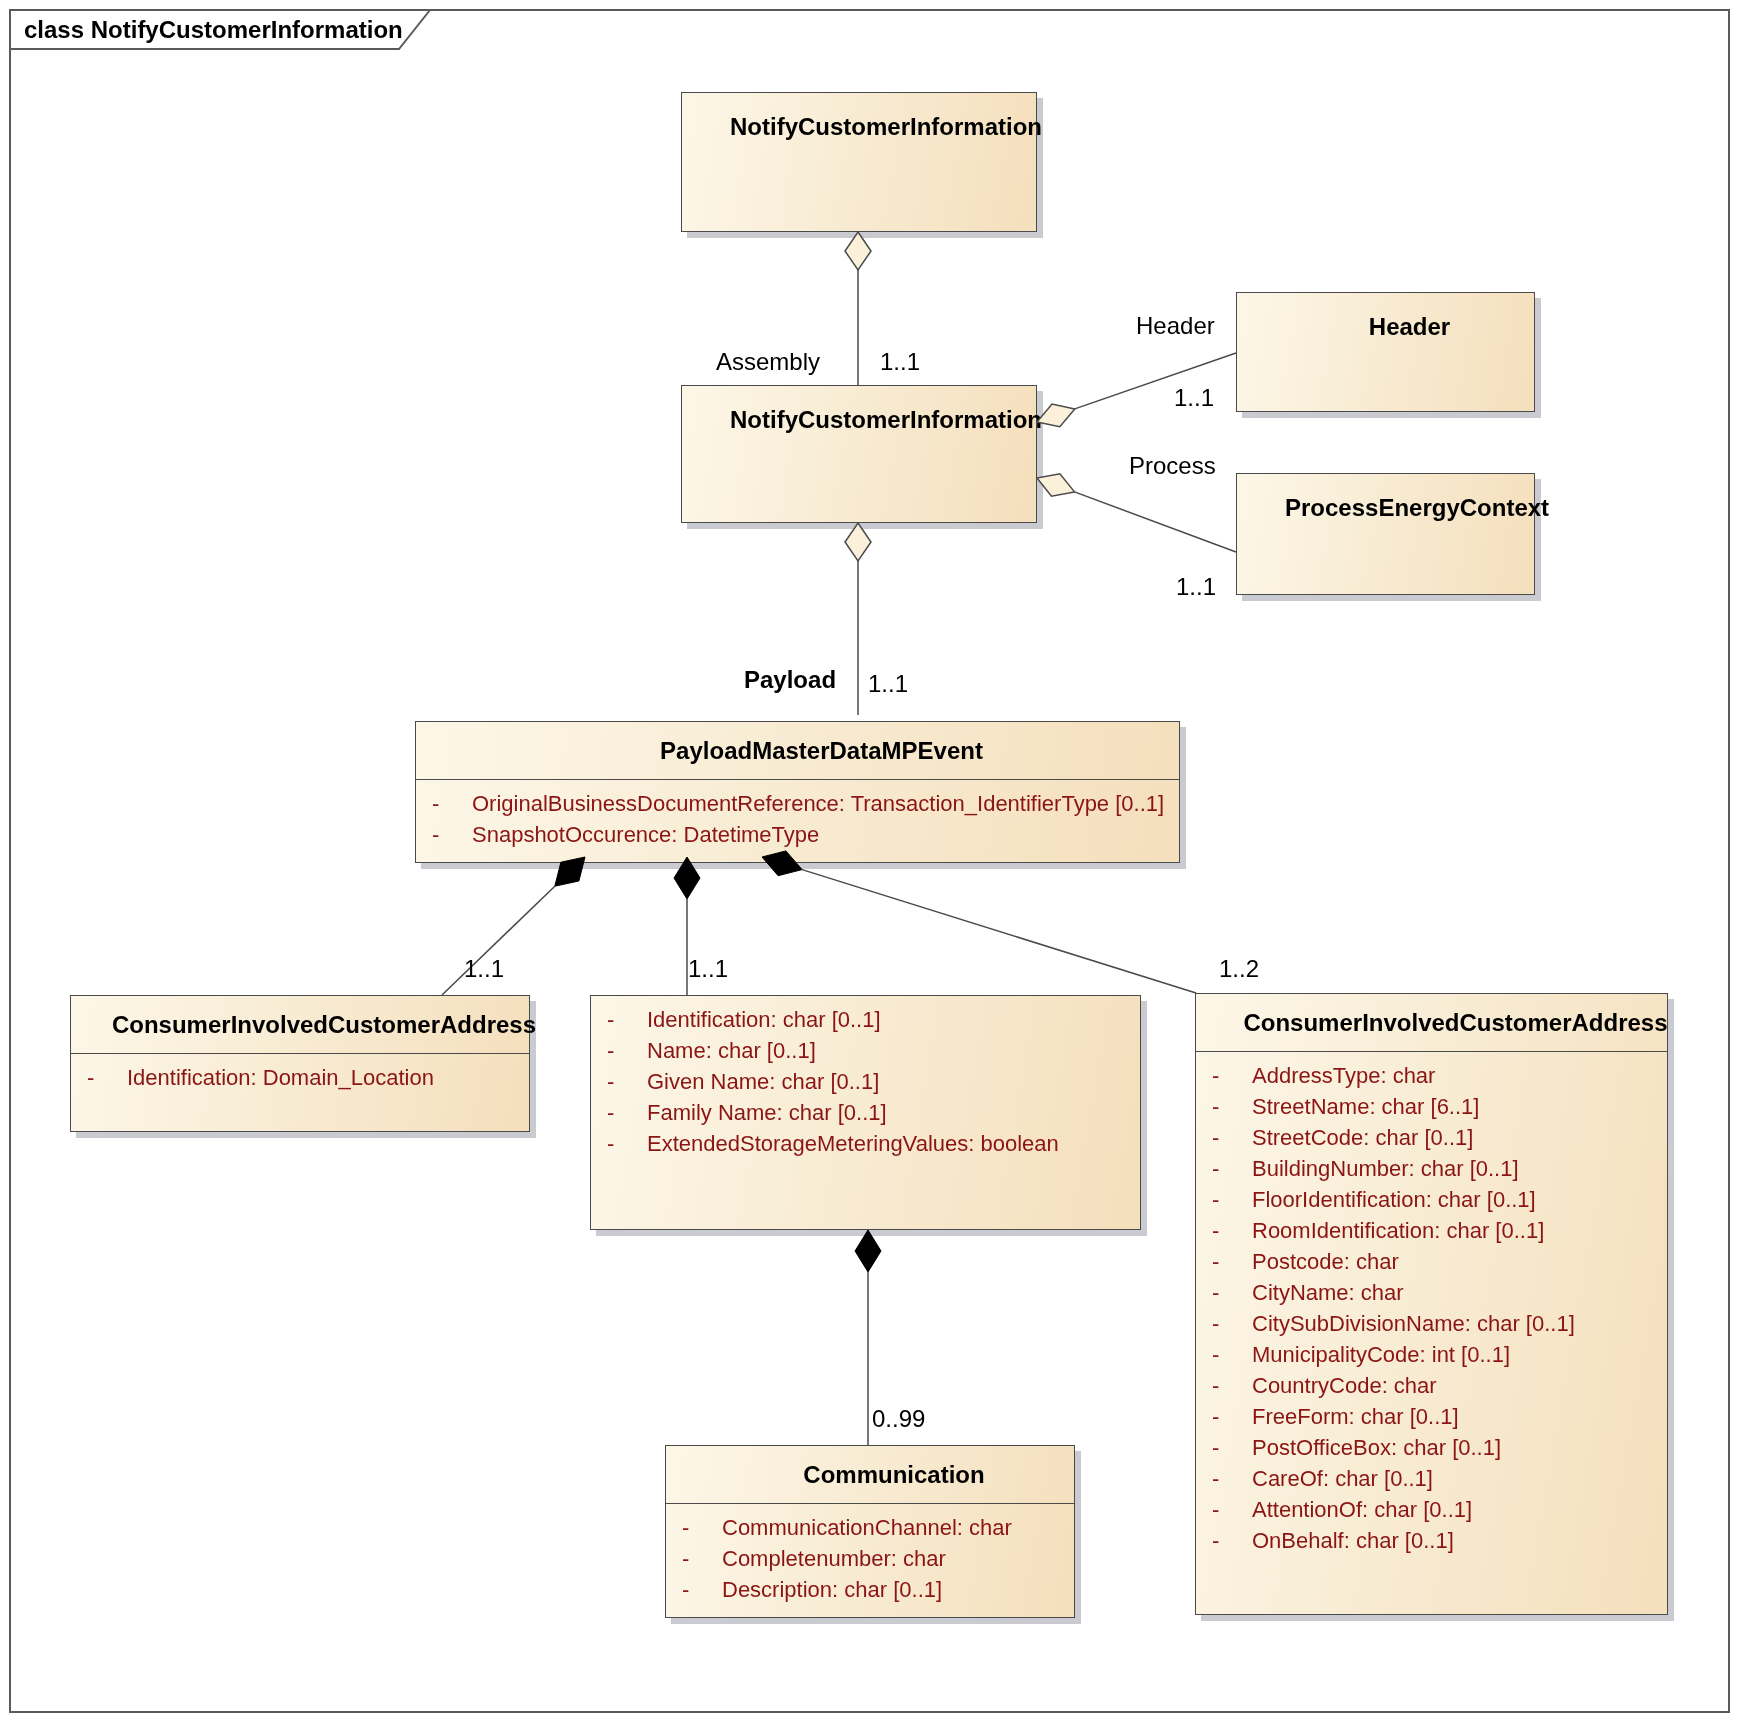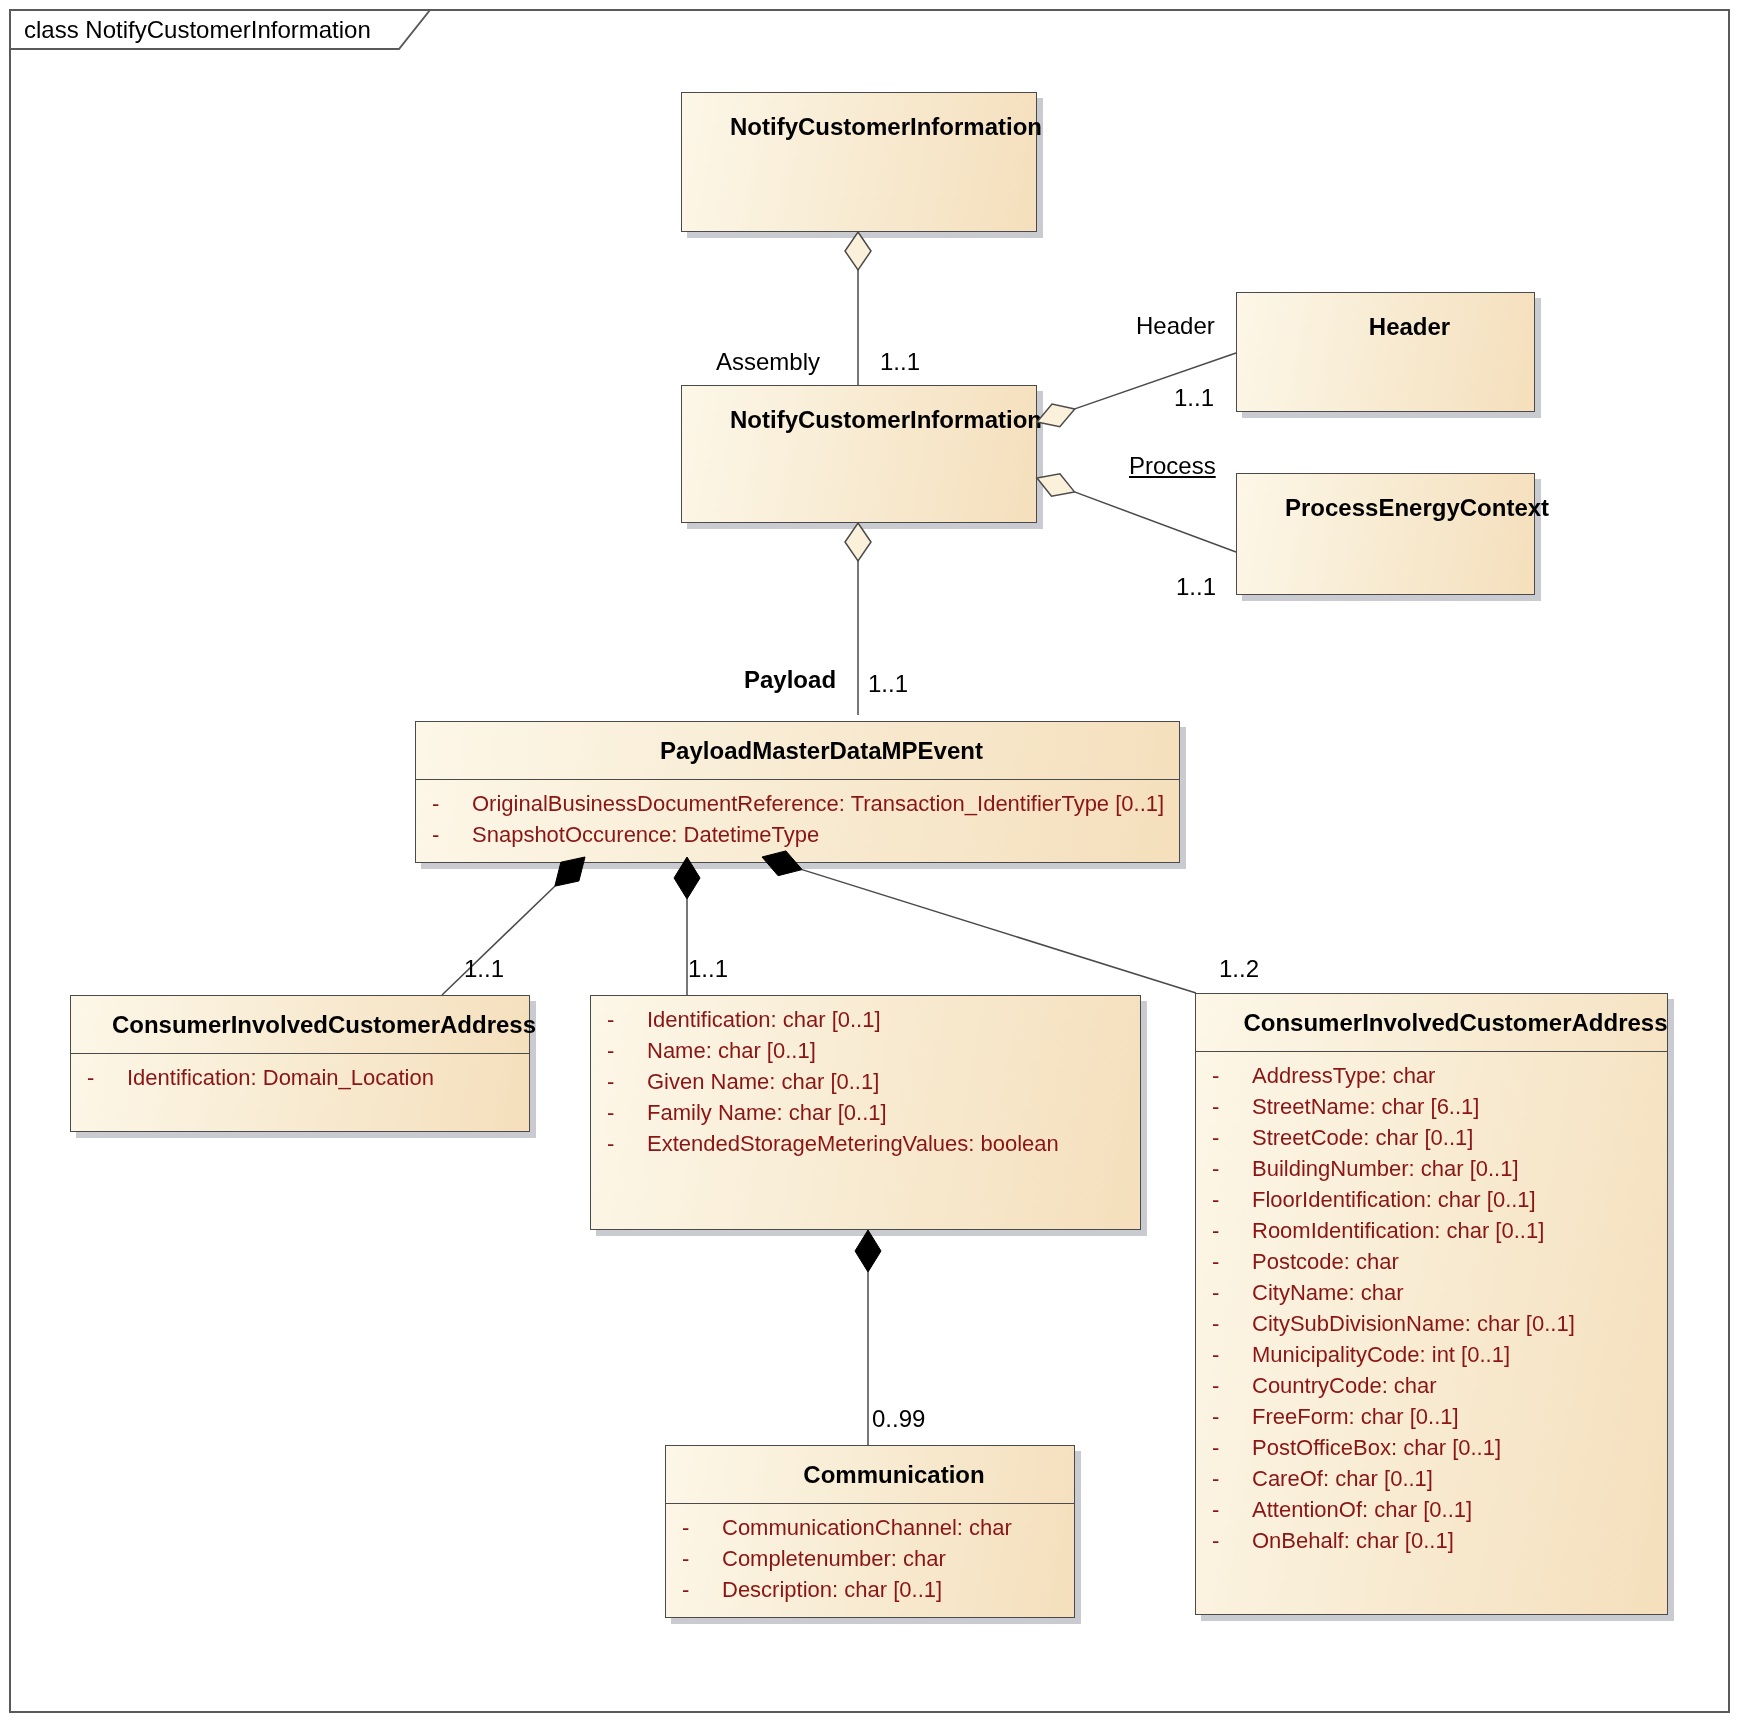--- a/index.html
+++ b/index.html
@@ -22,21 +22,21 @@
     height:58px; display:flex; align-items:center; justify-content:center;
     border-bottom:1px solid #4a4a4a; box-sizing:border-box;
   }
   .attrs { padding:8px 6px 0 16px; }
   .attr-line {
     display:flex; font-size:22px; line-height:31px; color:#8b1414; white-space:nowrap;
   }
   .attr-line .dash { flex:0 0 40px; }
   .lbl { position:absolute; font-size:24px; color:#000; white-space:nowrap; }
   .frame-title {
-    position:absolute; left:24px; top:16px; font-size:24px; font-weight:normal; color:#000; white-space:nowrap;
+    position:absolute; left:24px; top:16px; font-size:24px; font-weight:bold; color:#000; white-space:nowrap;
   }
 </style>
 </head>
 <body>
 
 <div id="canvas">
 
   <svg class="layer" width="1738" height="1722">
     <rect x="10" y="10" width="1719" height="1702" fill="none" stroke="#5a5a5a" stroke-width="2"></rect>
     <path d="M10 49 L399 49 L430 10" fill="none" stroke="#5a5a5a" stroke-width="2"></path>
@@ -219,21 +219,21 @@
       <polygon points="687,857 700,878 687,899 674,878"></polygon>
       <polygon points="762,857 778.1,875.7 802.1,869.6 785.9,850.9"></polygon>
       <polygon points="868,1230 881,1251 868,1272 855,1251"></polygon>
     </g>
   </svg>
 
   <div class="lbl" style="left:716px; top:348px;">Assembly</div>
   <div class="lbl" style="left:880px; top:348px;">1..1</div>
   <div class="lbl" style="left:1136px; top:312px;">Header</div>
   <div class="lbl" style="left:1174px; top:384px;">1..1</div>
-  <div class="lbl" style="left:1129px; top:452px;text-decoration:underline;">Process</div>
+  <div class="lbl" style="left:1129px; top:452px;">Process</div>
   <div class="lbl" style="left:1176px; top:573px;">1..1</div>
   <div class="lbl" style="left:744px; top:666px;font-weight:bold;">Payload</div>
   <div class="lbl" style="left:868px; top:670px;">1..1</div>
   <div class="lbl" style="left:464px; top:955px;">1..1</div>
   <div class="lbl" style="left:688px; top:955px;">1..1</div>
   <div class="lbl" style="left:1219px; top:955px;">1..2</div>
   <div class="lbl" style="left:872px; top:1405px;">0..99</div>
 
 </div>
 

